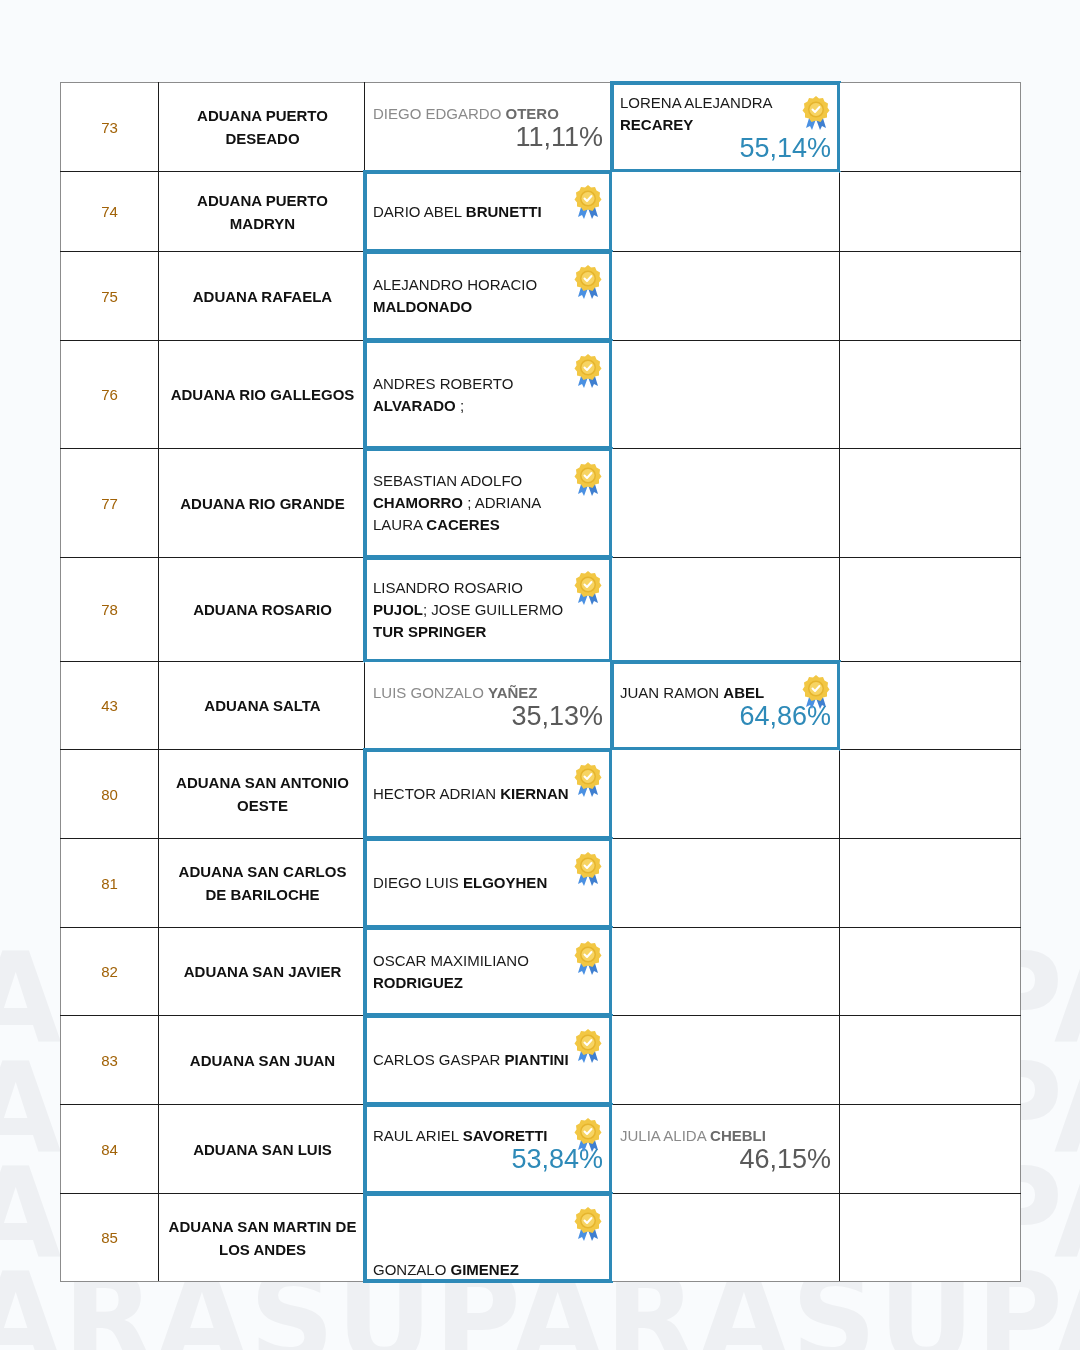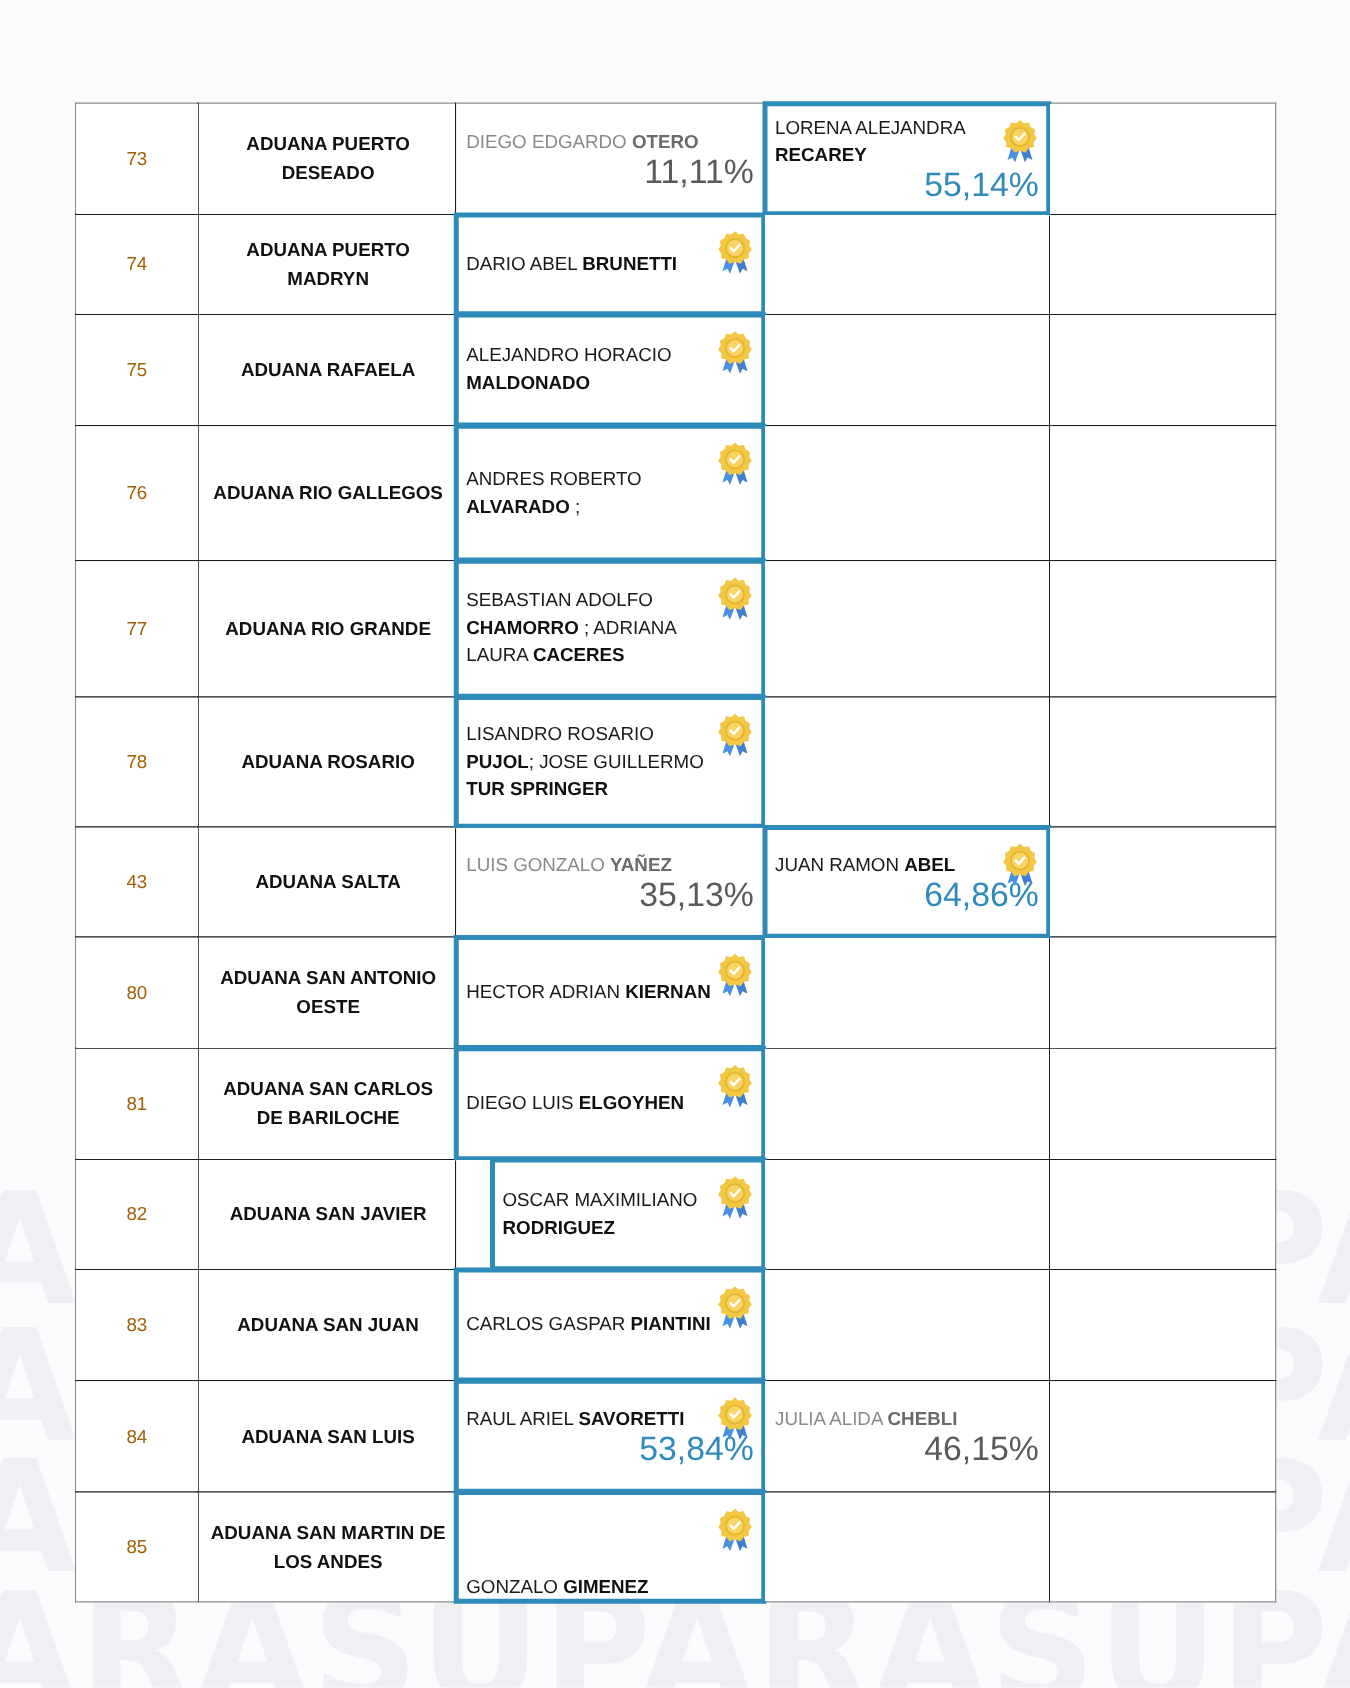--- a/index.html
+++ b/index.html
@@ -265,21 +265,21 @@
   </span>
 </div>
         </td>
         <td></td>
         <td></td>
       </tr>
       <tr style="height: 87px;">
         <td class="num">82</td>
         <td class="office">ADUANA SAN JAVIER</td>
         <td>
-          <div class="cand winner" style="height: 87px; margin-left: 29px;">
+          <div class="cand winner" style="height: 87px;">
             <div class="cand-name"><span>OSCAR MAXIMILIANO </span><b>RODRIGUEZ</b></div>
   <span class="medal">
     <svg width="30" height="36" viewBox="0 0 30 36">
       <path d="M9 20 L5 33 L9 31 L11 35 L15 24 Z" fill="#4a90e2"></path>
       <path d="M21 20 L25 33 L21 31 L19 35 L15 24 Z" fill="#3f7fd0"></path>
       <path d="M15 1 L18 3.5 L22 3 L23.5 6.5 L27 8.5 L26.5 12.5 L28.5 15.5 L26 18.5 L26 22.5 L22 23.5 L19.5 27 L15 25.5 L10.5 27 L8 23.5 L4 22.5 L4 18.5 L1.5 15.5 L3.5 12.5 L3 8.5 L6.5 6.5 L8 3 L12 3.5 Z" fill="#f2c744"></path>
       <circle cx="15" cy="14.5" r="8" fill="#e6b52e"></circle>
       <circle cx="15" cy="14.5" r="6.5" fill="#f7d463"></circle>
       <path d="M11.5 14.5 L14 17 L18.5 12" stroke="#fff" stroke-width="2" fill="none" stroke-linecap="round" stroke-linejoin="round"></path>
     </svg>

